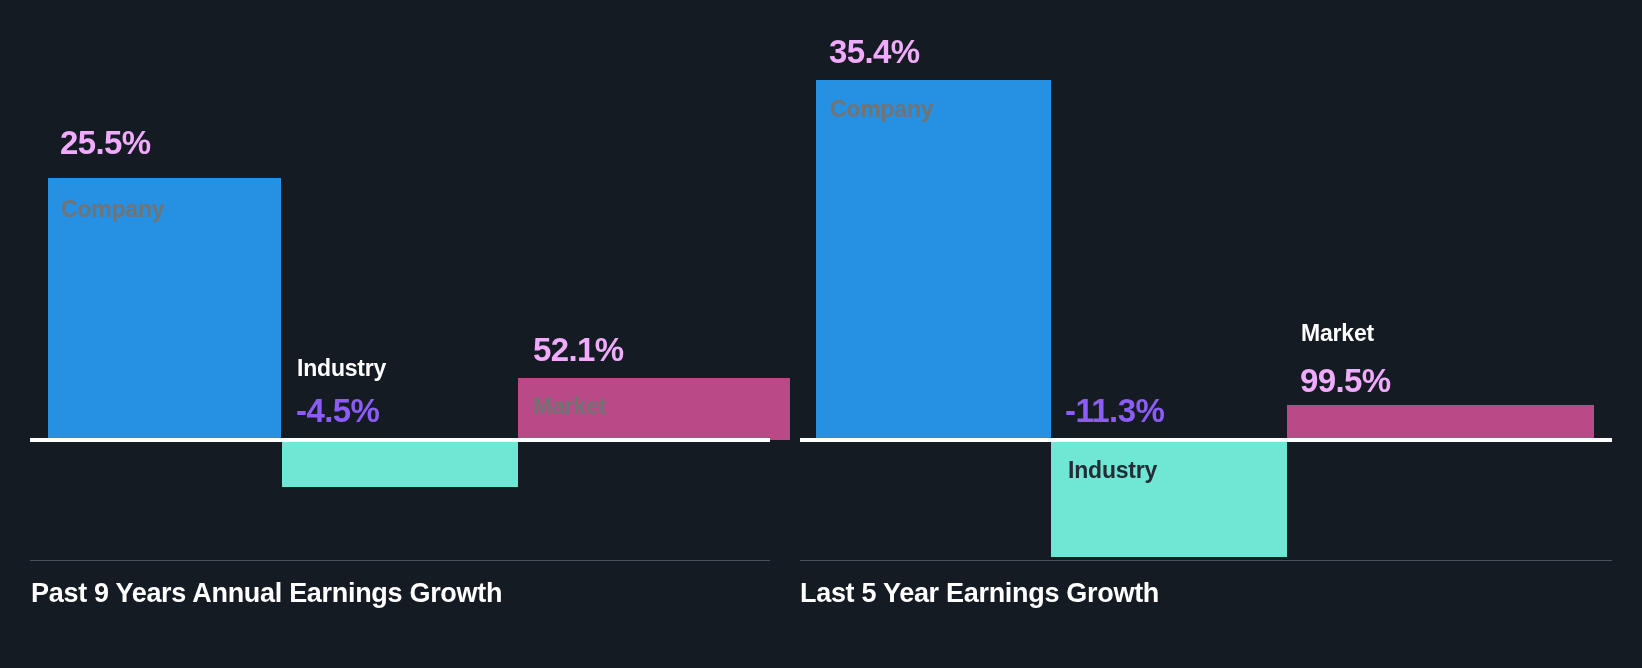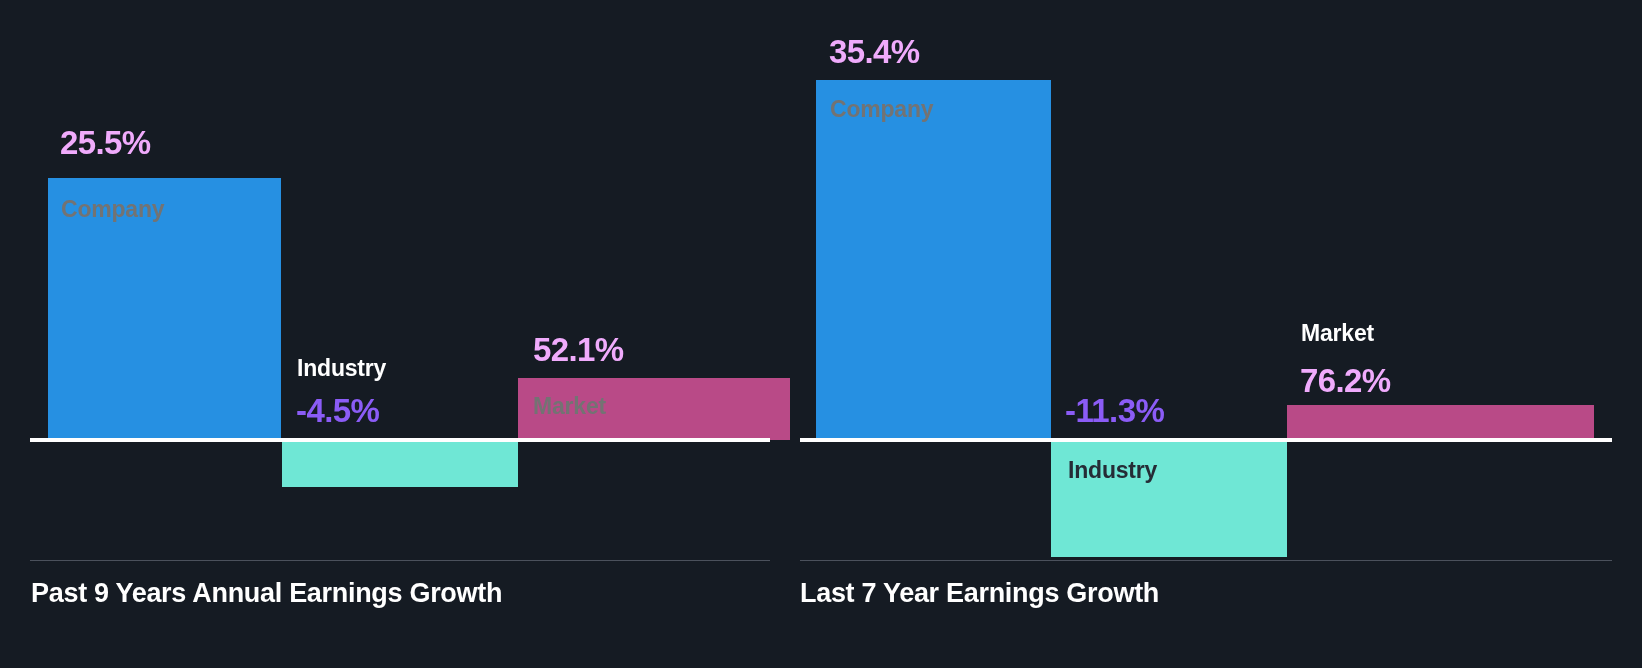--- a/index.html
+++ b/index.html
@@ -127,23 +127,23 @@
       <div class="bar company" style="left:16px; top:80px; width:235px; height:360px;"></div>
       <div class="value" style="left:29px; top:33px;">35.4%</div>
       <div class="in-bar-label" style="left:30px; top:96px;">Company</div>
 
       <div class="bar industry" style="left:251px; top:442px; width:236px; height:115px;"></div>
       <div class="value negative" style="left:265px; top:392px;">-11.3%</div>
       <div class="in-bar-label dark" style="left:268px; top:457px;">Industry</div>
 
       <div class="bar market" style="left:487px; top:405px; width:307px; height:35px;"></div>
       <div class="out-label" style="left:501px; top:320px;">Market</div>
-      <div class="value" style="left:500px; top:362px;">76.2%</div>
+      <div class="value" style="left:500px; top:362px;">99.5%</div>
 
       <div class="zero-line" style="left:0px; width:812px;"></div>
     </div>
 
     <div class="bottom-rule" style="left:0px; width:812px;"></div>
 
-    <div class="panel-title" style="left:0px;">Last 7 Year Earnings Growth</div>
+    <div class="panel-title" style="left:0px;">Last 5 Year Earnings Growth</div>
   </div>
 
 </div>
 
 </body></html>

